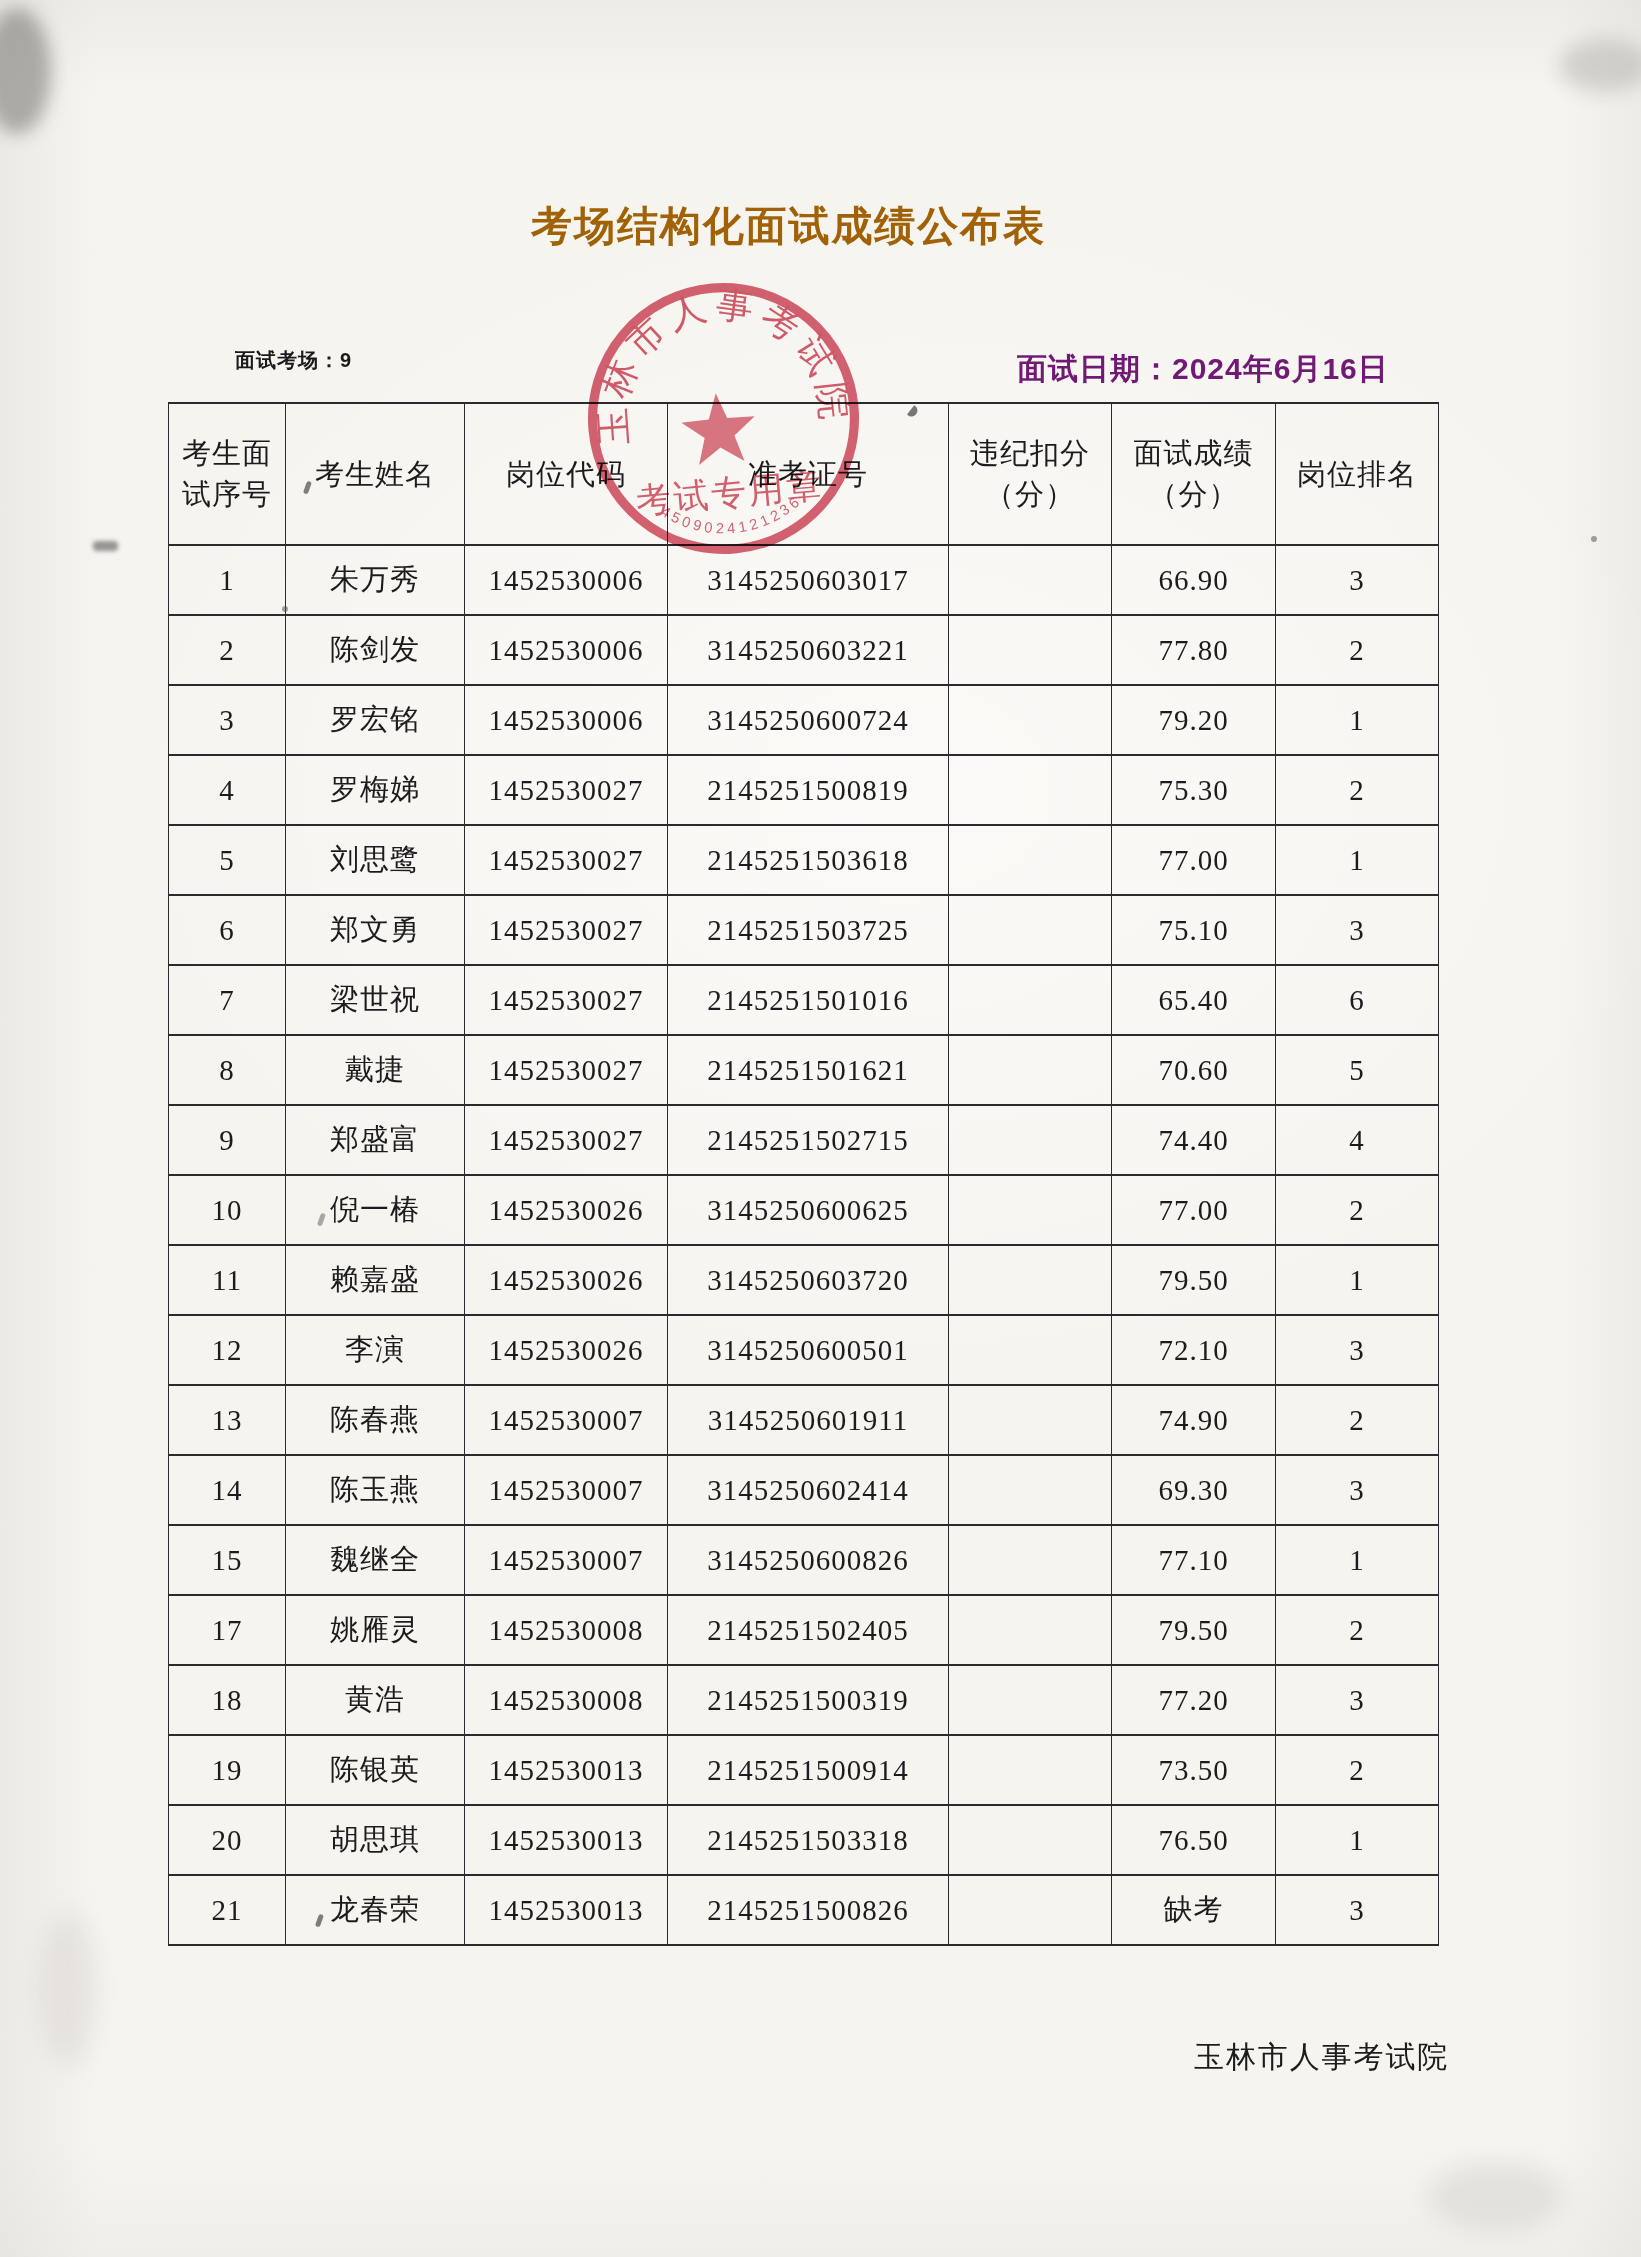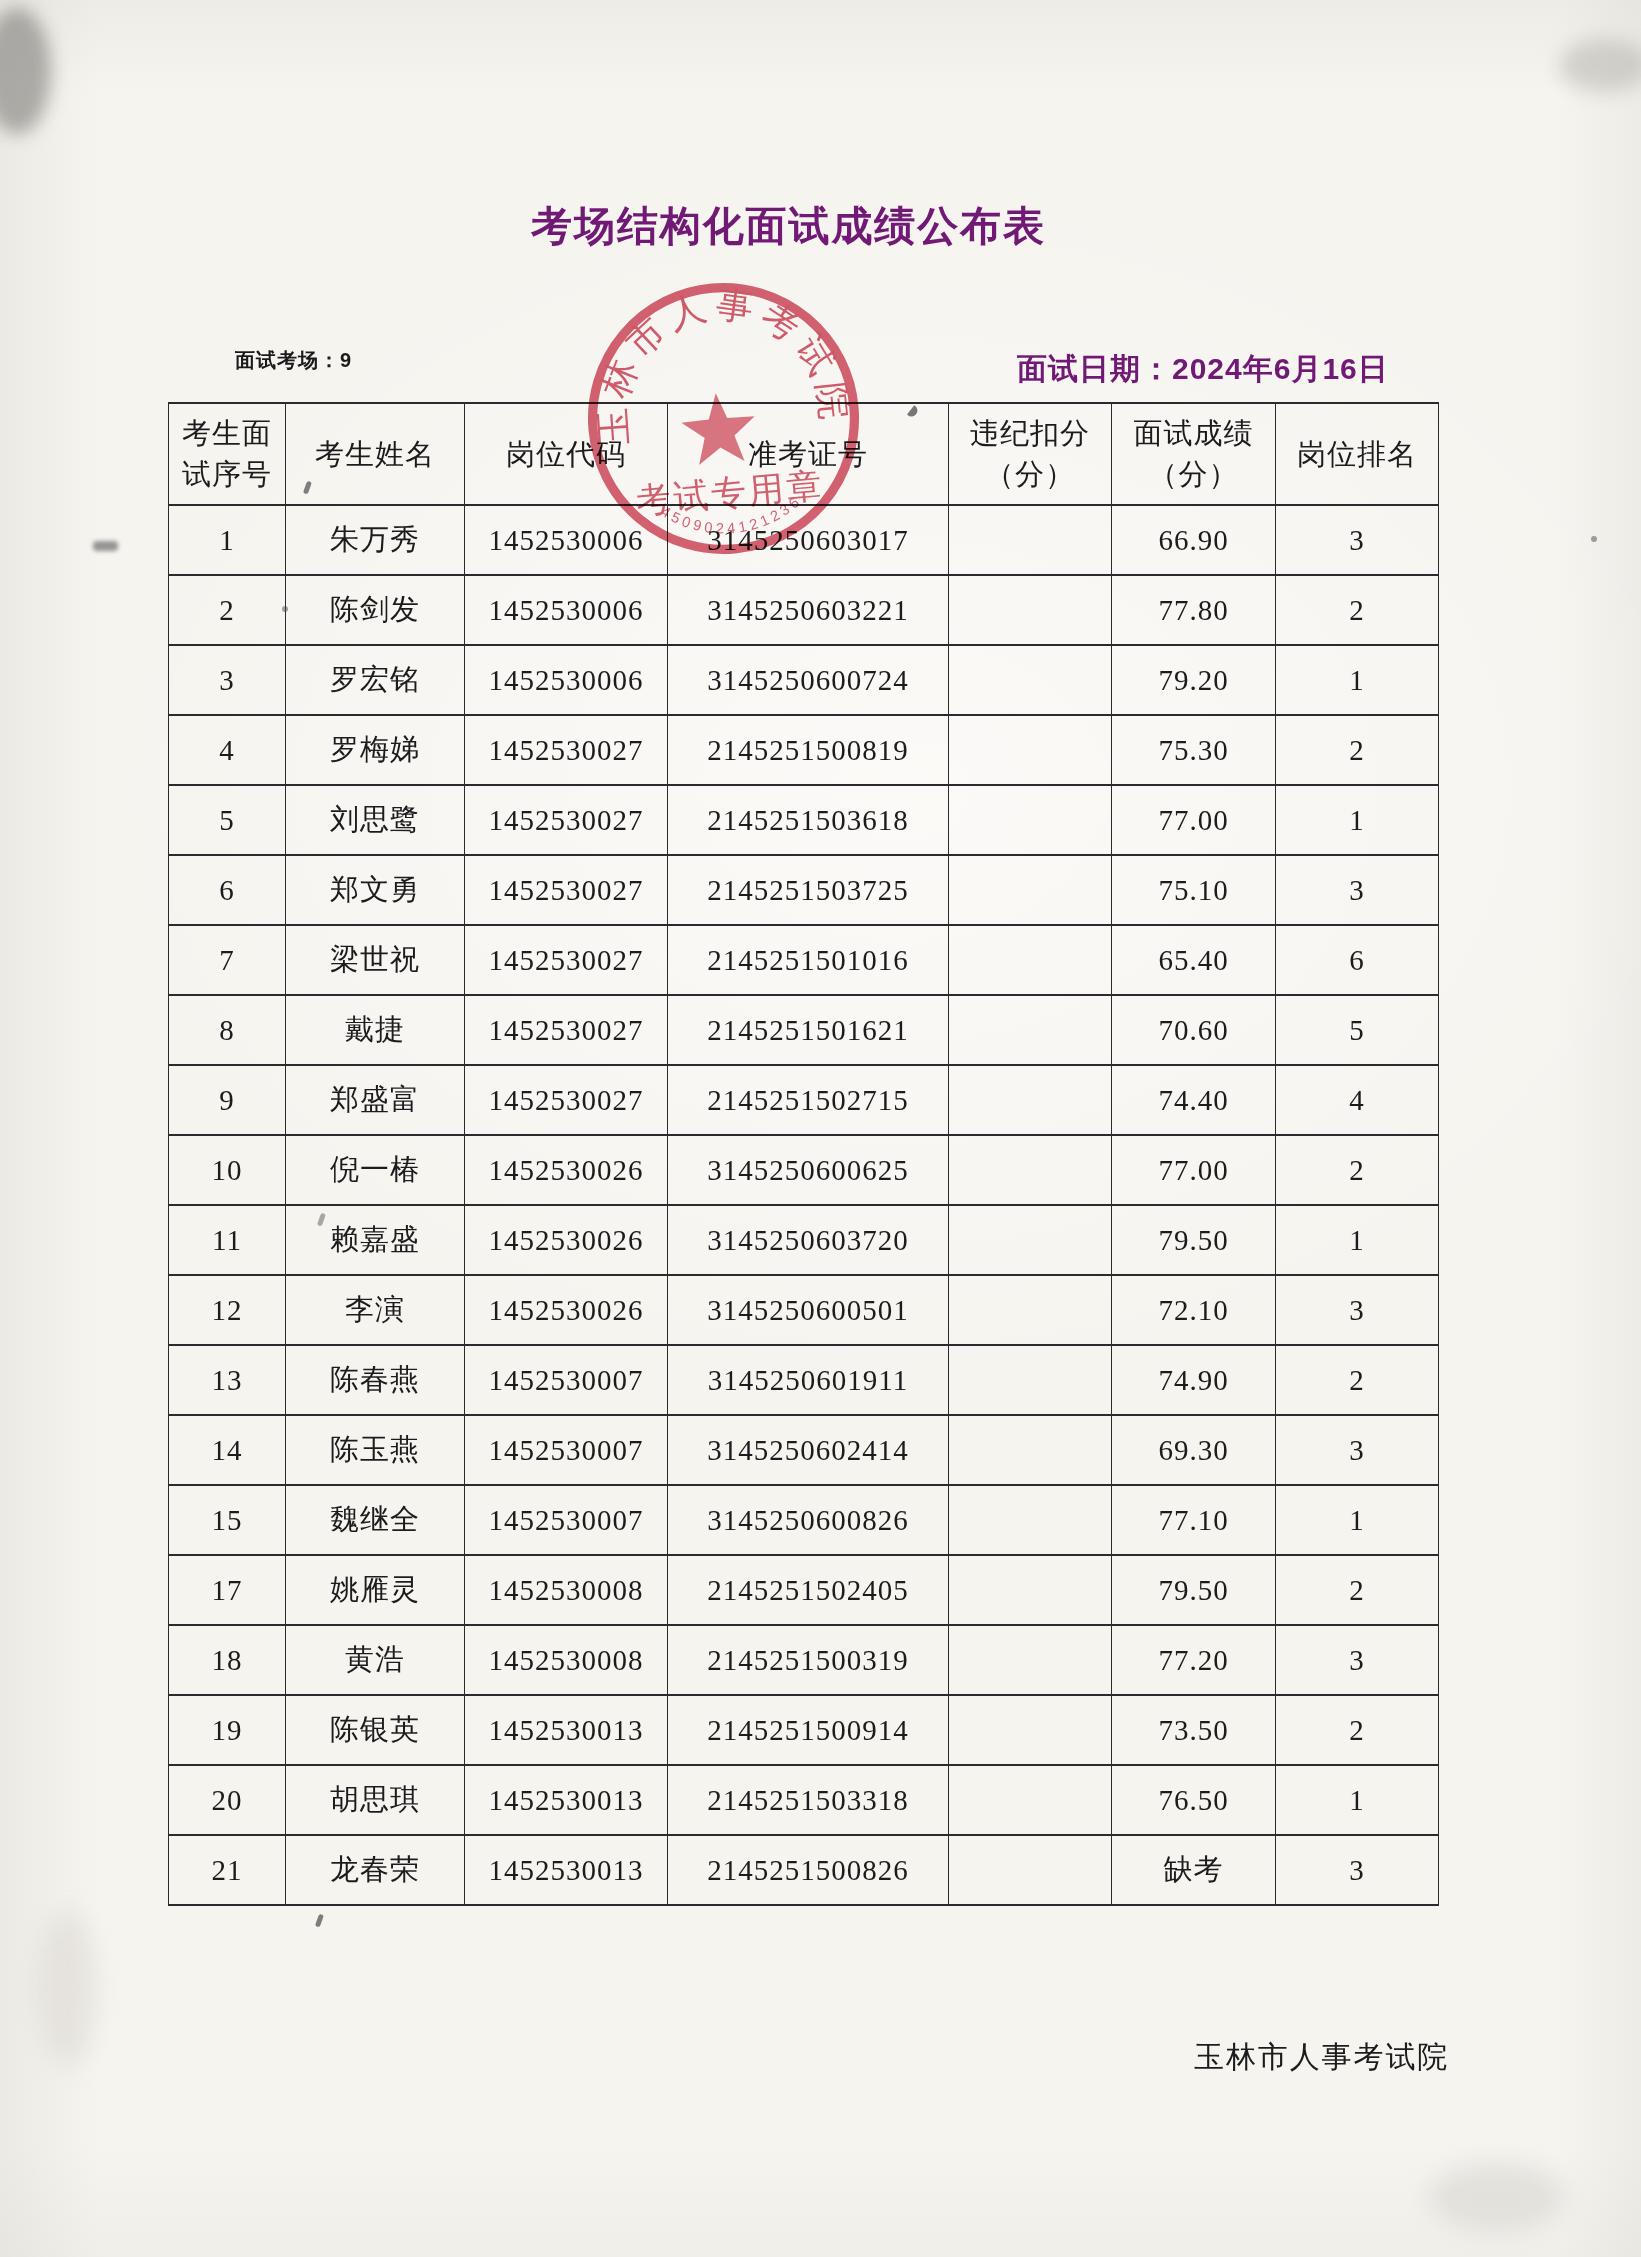--- a/index.html
+++ b/index.html
@@ -26,21 +26,21 @@
 
   .speck{position:absolute;background:#4c4a4c;pointer-events:none;}
   .speck.comma{width:6.8px;height:11.6px;border-radius:1px 5.8px 5.8px 1px;transform:rotate(38deg);opacity:.75;}
   .speck.tick{width:4.8px;height:12.6px;border-radius:2.9px;transform:rotate(20deg);opacity:.7;}
   .speck.dot{width:5.8px;height:5.8px;border-radius:50%;opacity:.5;}
 
   .doc-title{
     position:absolute;left:528px;top:203px;width:521px;
     font-family:"Liberation Sans","DejaVu Sans",sans-serif;
     font-weight:700;font-size:41px;line-height:46px;letter-spacing:1.9px;
-    text-align:center;white-space:nowrap;color:#701a75;
+    text-align:center;white-space:nowrap;color:#a16207;
   }
   .info-left{
     position:absolute;left:235px;top:347px;
     font-family:"Liberation Sans","DejaVu Sans",sans-serif;
     font-weight:700;font-size:20px;letter-spacing:1px;color:#1a191b;white-space:nowrap;
   }
   .info-right{
     position:absolute;left:1017px;top:349px;
     font-family:"Liberation Sans","DejaVu Sans",sans-serif;
     font-weight:700;font-size:30px;letter-spacing:1px;color:#701a75;white-space:nowrap;
@@ -51,21 +51,21 @@
     border-collapse:collapse;table-layout:fixed;
     background:transparent;
   }
   table.score-table th, table.score-table td{
     border-left:1.9px solid #2c2a2e;border-right:1.9px solid #2c2a2e;
     border-top:2.9px solid #2c2a2e;border-bottom:2.9px solid #2c2a2e;
     text-align:center;vertical-align:middle;
     padding:0;color:#1c1b1d;
     font-family:"Liberation Serif","DejaVu Serif",serif;
   }
-  table.score-table tr.header-row{height:102px;}
+  table.score-table tr.header-row{height:142px;}
   table.score-table tr.header-row th{font-weight:400;font-size:29px;line-height:41px;letter-spacing:1px;}
   table.score-table tr.data-row{height:70px;}
   table.score-table tr.data-row td{font-size:29px;letter-spacing:1px;}
 
   .stamp{
     position:absolute;left:576px;top:271px;width:295px;height:295px;
     mix-blend-mode:multiply;opacity:.9;pointer-events:none;
   }
 
   .footer-org{

